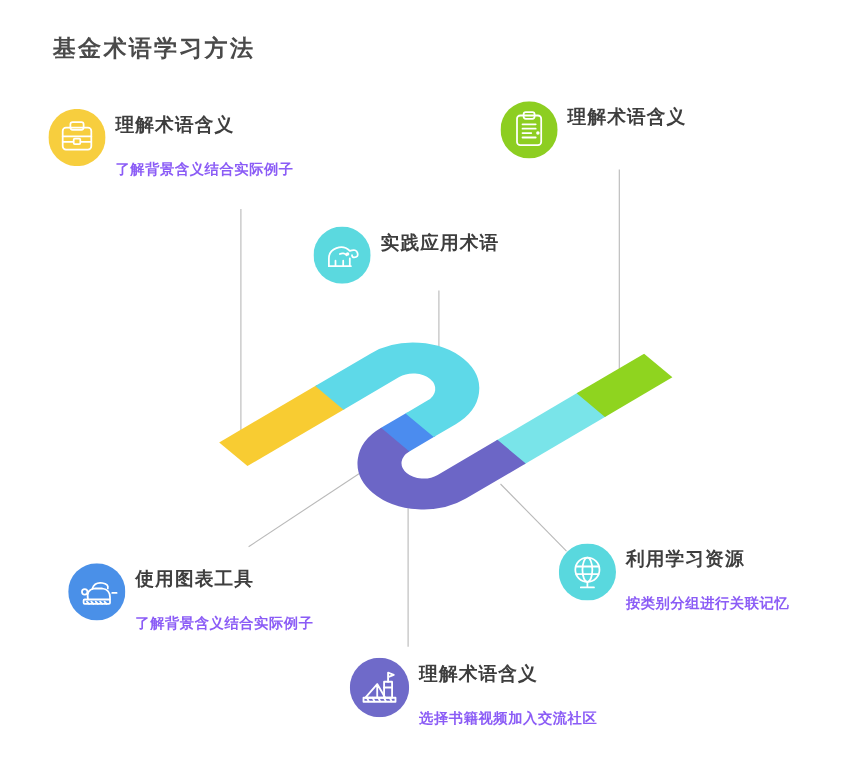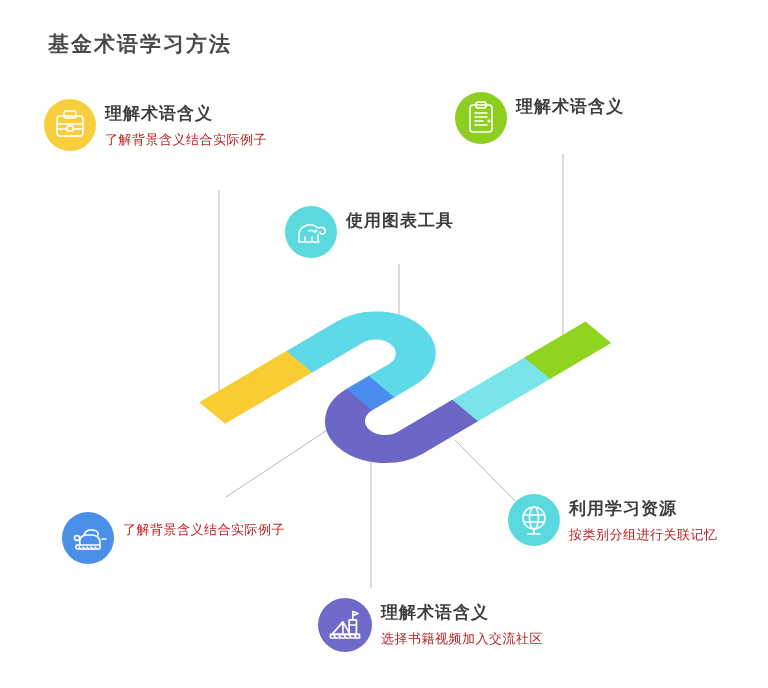--- a/index.html
+++ b/index.html
@@ -12,21 +12,21 @@
     position:absolute;left:0;right:0;top:30px;
     text-align:left;font-size:21px;font-weight:700;color:#4a4a4a;
     letter-spacing:2px;
     margin-left:48px;
   }
   .ribbon-svg{position:absolute;left:0;top:0;}
   .node{position:absolute;display:flex;align-items:flex-start;gap:9px;}
   .bubble{flex:0 0 auto;display:block;}
   .texts{padding-top:3px;}
   .n-title{font-size:17px;font-weight:700;color:#3e3e3e;letter-spacing:1px;}
-  .n-desc{font-size:13px;color:#b91c1c;margin-top:6px;letter-spacing:0.5px;white-space:nowrap;}
+  .n-desc{font-size:13px;color:#8b5cf6;margin-top:20px;letter-spacing:0.5px;white-space:nowrap;font-weight:bold;}
   .icon-art{stroke:#ffffff;stroke-width:1.6;fill:none;stroke-linecap:round;stroke-linejoin:round;}
 </style>
 </head>
 <body>
 
 <svg class="ribbon-svg" width="768" height="688" viewBox="0 0 768 688">
 
   <g stroke-width="1">
     <path d="M219 190 V391" fill="none" stroke="#b9b9b9"></path>
     <path d="M399 264 V360" fill="none" stroke="#b9b9b9"></path>
@@ -81,37 +81,38 @@
   <svg class="bubble" width="52" height="52" viewBox="0 0 52 52">
     <circle cx="26" cy="26" r="26" fill="#5BD9DF"></circle>
     <g class="icon-art">
       <path d="M14 36 V29 A11 10 0 0 1 33 22 Q39 20 40 24 Q41 28 37 28 Q35 28 35 26"></path>
       <path d="M14 36 H34 M20 36 V31 M27 36 V31 M33 36 V29"></path>
       <path d="M24 25 a4 3 0 0 1 6 1"></path>
       <circle cx="31" cy="25" r="0.8"></circle>
     </g>
   </svg>
   <div class="texts">
-    <div class="n-title">使用图表工具</div>
+    <div class="n-title">实践应用术语</div>
   </div>
 </div>
 
 <div class="node" style="left:62px;top:512px;">
   <svg class="bubble" width="52" height="52" viewBox="0 0 52 52">
     <circle cx="26" cy="26" r="26" fill="#4A90E8"></circle>
     <g class="icon-art">
       <rect x="14" y="33" width="24" height="4" rx="1"></rect>
       <path d="M17 35 l2 2 M21 35 l2 2 M25 35 l2 2 M29 35 l2 2 M33 35 l2 2"></path>
       <path d="M18 33 Q16 24 24 23 H31 Q38 24 38 31 L38 33"></path>
       <path d="M22 23 Q24 17 31 18 Q37 19 36 23"></path>
       <circle cx="15" cy="26" r="2.5"></circle>
       <path d="M40 27 h4"></path>
     </g>
   </svg>
   <div class="texts">
+    <div class="n-title">使用图表工具</div>
     <div class="n-desc">了解背景含义结合实际例子</div>
   </div>
 </div>
 
 <div class="node" style="left:508px;top:494px;">
   <svg class="bubble" width="52" height="52" viewBox="0 0 52 52">
     <circle cx="26" cy="26" r="26" fill="#59D8DE"></circle>
     <g class="icon-art">
       <circle cx="26" cy="24" r="11"></circle>
       <ellipse cx="26" cy="24" rx="4.5" ry="11"></ellipse>

